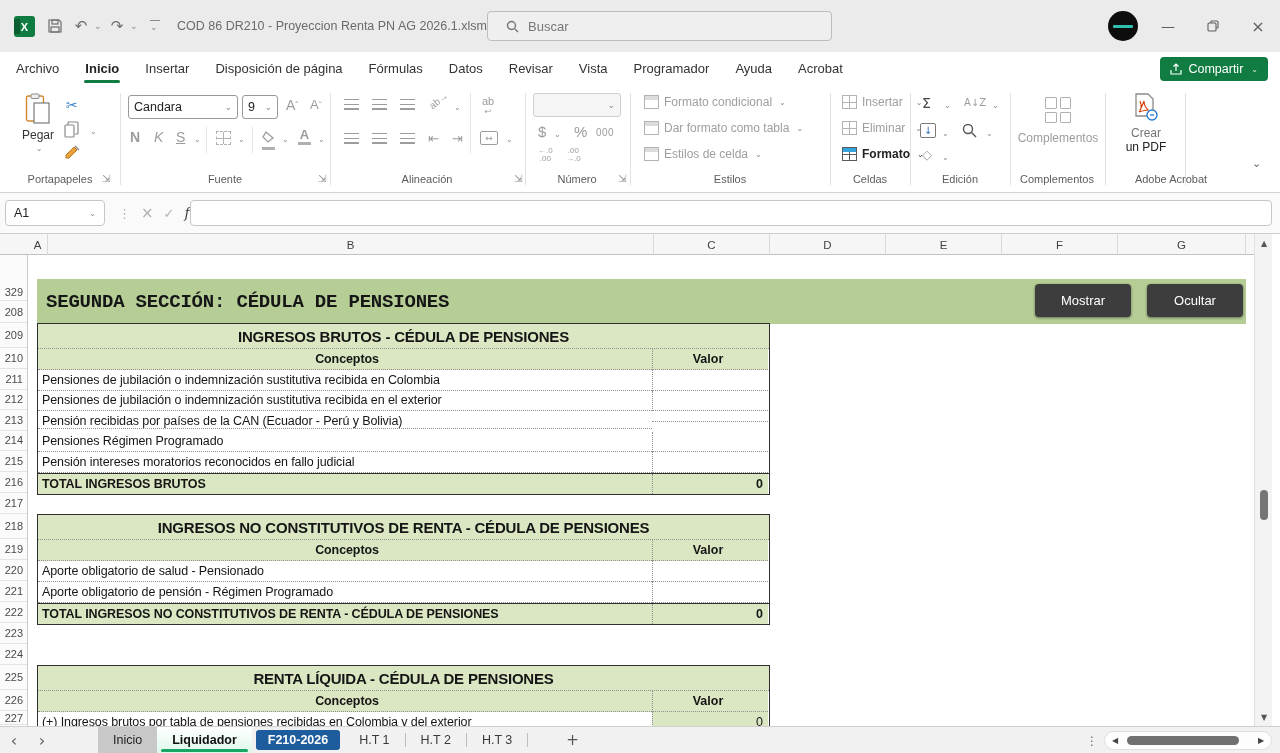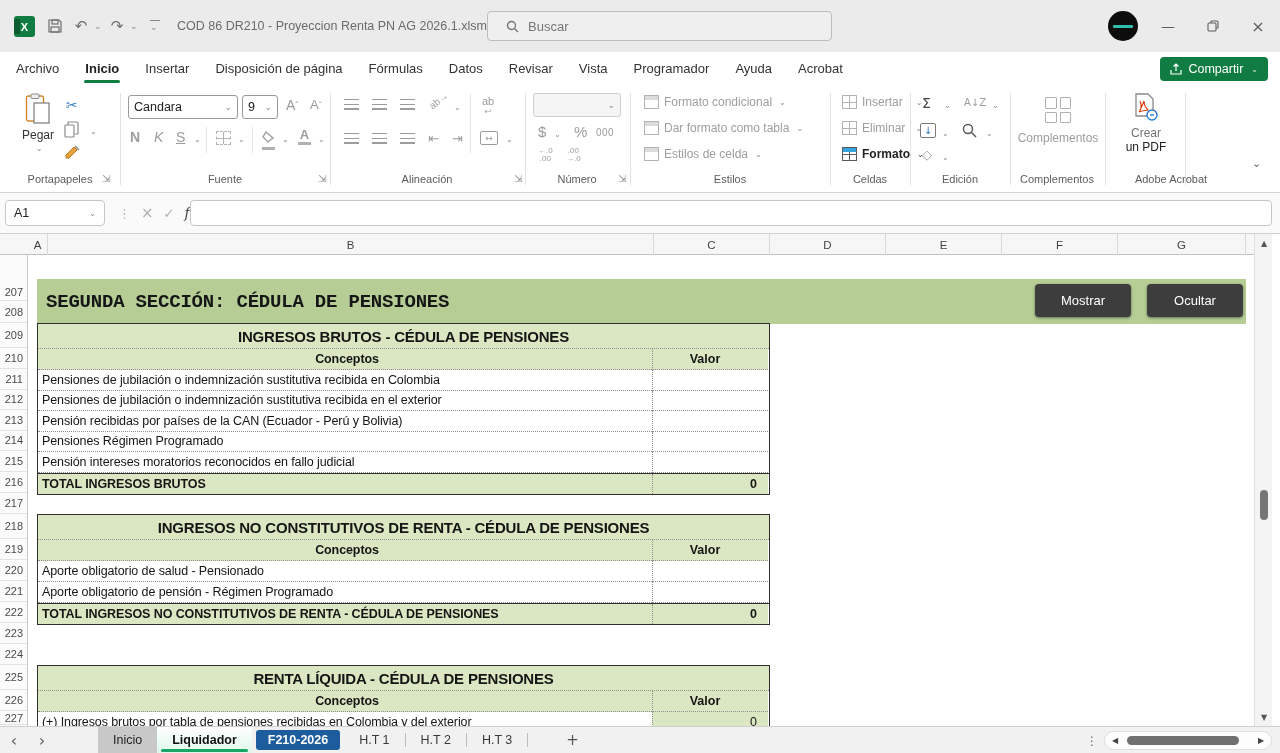--- a/index.html
+++ b/index.html
@@ -83,21 +83,21 @@
   .band-btn { position:absolute; top:5px; width:96px; height:33px; background:#3d3d3d; color:#fff; border:none; border-radius:4px; font-size:13px; font-family:"Liberation Sans",sans-serif; box-shadow:0 1px 3px rgba(0,0,0,.45); }
   .btn-mostrar { left:998px; }
   .btn-ocultar { left:1110px; }
 
   .xtable { position:absolute; left:9px; width:733px; border:1.5px solid #2e2e2e; background:#fff; }
   .trow { display:flex; width:100%; }
   .t-title { width:100%; background:#dbe7c3; font-weight:800; font-size:15px; color:#151515; display:flex; align-items:center; justify-content:center; border-bottom:1px dotted #8f8f8f; letter-spacing:-0.2px; }
   .t-head .cell { background:#dbe7c3; font-weight:bold; font-size:12.5px; color:#151515; display:flex; align-items:center; justify-content:center; }
   .cell { border-bottom:1px dotted #8f8f8f; }
   .c-concept { width:614px; font-size:12.5px; color:#151515; display:flex; align-items:center; padding-left:4px; letter-spacing:-0.1px; }
-  .c-val { width:116px; border-left:1px dotted #8f8f8f; font-size:12.5px; color:#151515; display:flex; align-items:center; justify-content:flex-end; padding-right:11px; }
+  .c-val { width:116px; border-left:1px dotted #8f8f8f; font-size:12.5px; color:#151515; display:flex; align-items:center; justify-content:flex-end; padding-right:5px; }
   .c-val.green { background:#dbe7c3; }
   .t-total { border-top:1px solid #2e2e2e; }
   .t-total .c-concept { background:#dbe7c3; font-weight:bold; }
   .t-total .c-val { background:#dbe7c3; font-weight:bold; }
   .t-total .cell { border-bottom:none; }
 
   .vscroll { position:absolute; right:8px; top:0; width:18px; height:492px; background:#f3f3f3; border-left:1px solid #e0e0e0; }
   .vs-arrow { position:absolute; left:0; width:18px; height:14px; display:flex; align-items:center; justify-content:center; font-size:8px; color:#555; }
   .vs-thumb { position:absolute; left:5px; width:8px; height:30px; background:#757575; border-radius:5px; }
 
@@ -414,21 +414,21 @@
     <div class="colheaders" id="colheaders">
         <div class="colh" style="left: 28px; width: 20px;">A</div>
         <div class="colh" style="left: 48px; width: 606px;">B</div>
         <div class="colh" style="left: 654px; width: 116px;">C</div>
         <div class="colh" style="left: 770px; width: 116px;">D</div>
         <div class="colh" style="left: 886px; width: 116px;">E</div>
         <div class="colh" style="left: 1002px; width: 116px;">F</div>
         <div class="colh" style="left: 1118px; width: 128px;">G</div>
       </div>
     <div class="gutter" id="gutter">
-        <div class="gutcell" style="top: 28px; height: 18px;">207</div>
+        <div class="gutcell" style="top: 28px; height: 18px;">329</div>
         <div class="gutcell" style="top: 46px; height: 22px;">208</div>
         <div class="gutcell" style="top: 68px; height: 25px;">209</div>
         <div class="gutcell" style="top: 93px; height: 21px;">210</div>
         <div class="gutcell" style="top: 114px; height: 20.5px;">211</div>
         <div class="gutcell" style="top: 134.5px; height: 20.5px;">212</div>
         <div class="gutcell" style="top: 155px; height: 20.5px;">213</div>
         <div class="gutcell" style="top: 175.5px; height: 20.5px;">214</div>
         <div class="gutcell" style="top: 196px; height: 20.5px;">215</div>
         <div class="gutcell" style="top: 216.5px; height: 21px;">216</div>
         <div class="gutcell" style="top: 237.5px; height: 21.5px;">217</div>
@@ -457,21 +457,21 @@
             <div class="cell c-val" style="justify-content: center;">Valor</div>
           </div>
           <div class="trow" style="height: 20.5px;">
             <div class="cell c-concept">Pensiones de jubilación o indemnización sustitutiva recibida en Colombia</div>
             <div class="cell c-val"></div>
           </div>
           <div class="trow" style="height: 20.5px;">
             <div class="cell c-concept">Pensiones de jubilación o indemnización sustitutiva recibida en el exterior</div>
             <div class="cell c-val"></div>
           </div>
-          <div class="trow" style="height: 20.5px;">
+          <div class="trow" style="height: 20.5px; align-items: center;">
             <div class="cell c-concept">Pensión recibidas por países de la CAN (Ecuador - Perú y Bolivia)</div>
             <div class="cell c-val"></div>
           </div>
           <div class="trow" style="height: 20.5px;">
             <div class="cell c-concept">Pensiones Régimen Programado</div>
             <div class="cell c-val"></div>
           </div>
           <div class="trow" style="height: 20.5px;">
             <div class="cell c-concept">Pensión intereses moratorios reconocidos en fallo judicial</div>
             <div class="cell c-val"></div>

